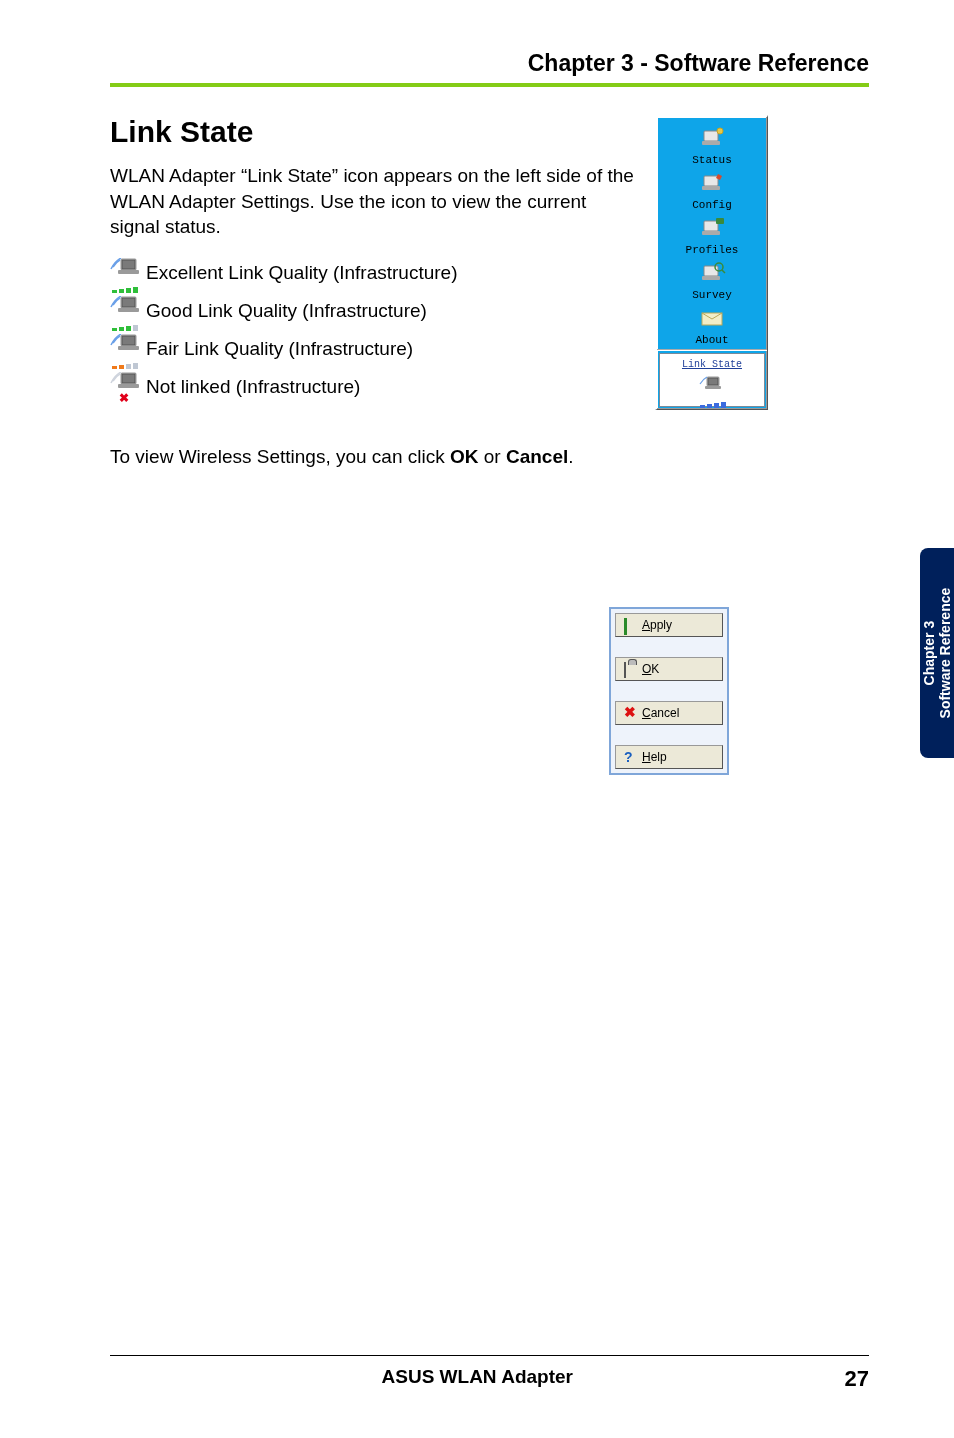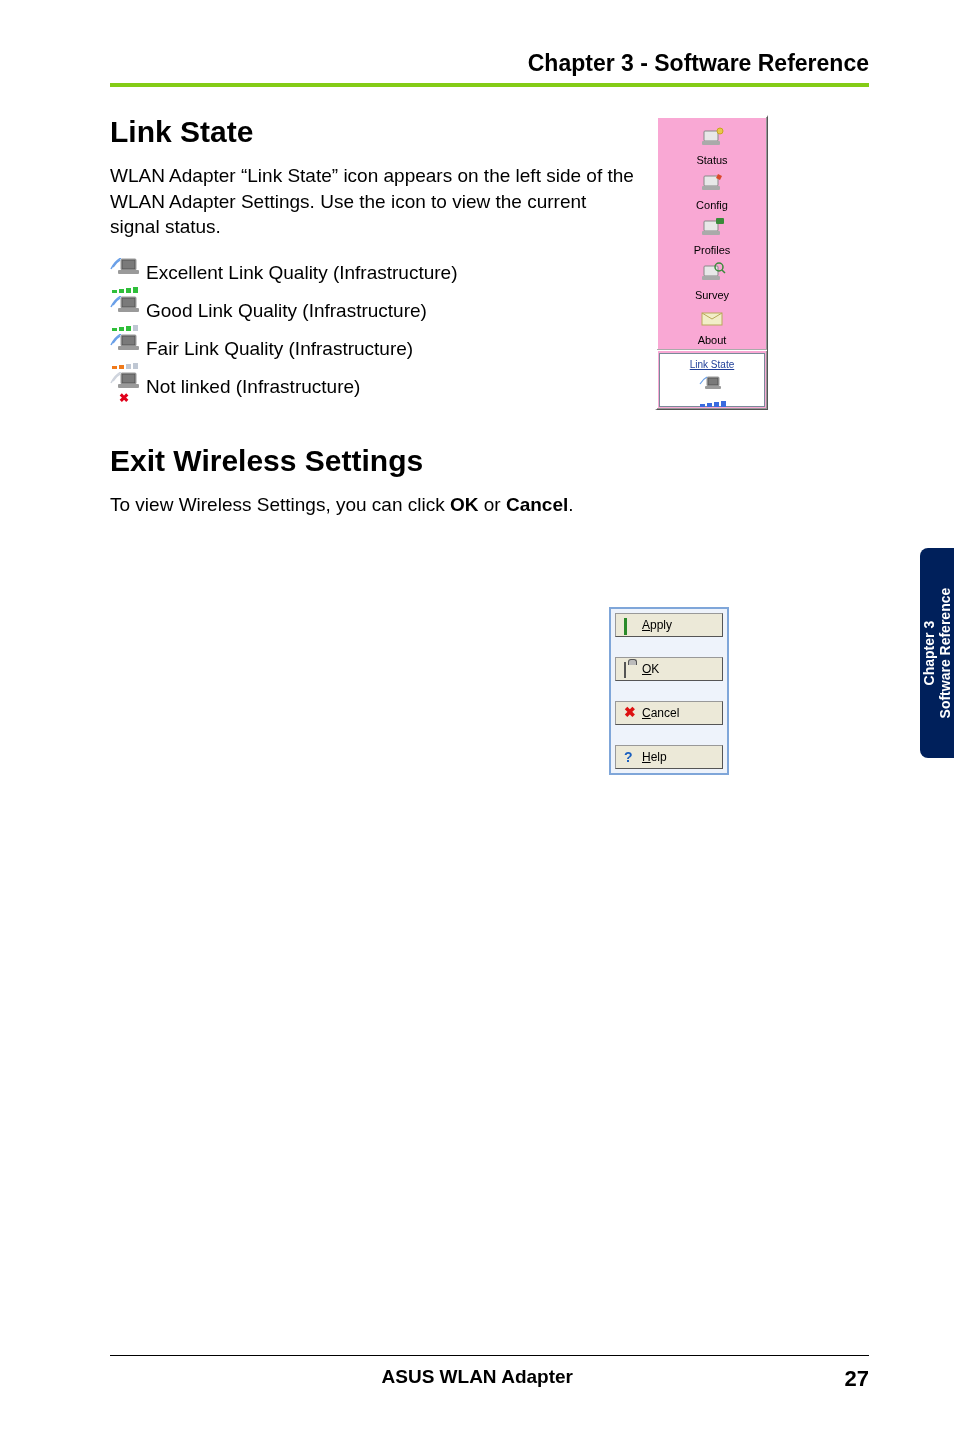--- a/index.html
+++ b/index.html
@@ -60,23 +60,23 @@
     gap: 20px;
   }
   
   .sidebar-panel {
     width: 110px;
     border: 1px solid #888;
     border-left: 2px solid #fff;
     border-top: 2px solid #fff;
     border-right: 1px solid #555;
     border-bottom: 1px solid #555;
-    background: #f9a8d4;
+    background: #0ea5e9;
     box-shadow: inset -1px -1px 0 #999, inset 1px 1px 0 #fff;
-    font-family: Liberation Sans, sans-serif;
+    font-family: Liberation Mono, monospace;
   }
   .sb-item {
     text-align: center;
     padding: 4px 0 2px 0;
     font-size: 11px;
     color: #000;
   }
   .sb-item.first {
     padding-top: 10px;
   }
@@ -348,21 +348,20 @@
                 <span class="on-b"></span>
                 <span class="on-b"></span>
               </div>
           </div>
         </div>
       </div>
     </div>
 
     <div style="height:34px;"></div>
 
-    <h2 class="section-title">Exit Wireless Settings</h2>
     <p class="body-text">
       <span>To view Wireless Settings, you can click </span><b>OK</b><span> or </span><b>Cancel</b><span>.</span>
     </p>
 
     <div class="btn-panel" style="top:492px;">
       <div class="win-btn">
         <span class="glyph"><span class="g-check"></span></span>
         <span><span class="u">A</span><span>pply</span></span>
       </div>
       <div class="win-btn">

